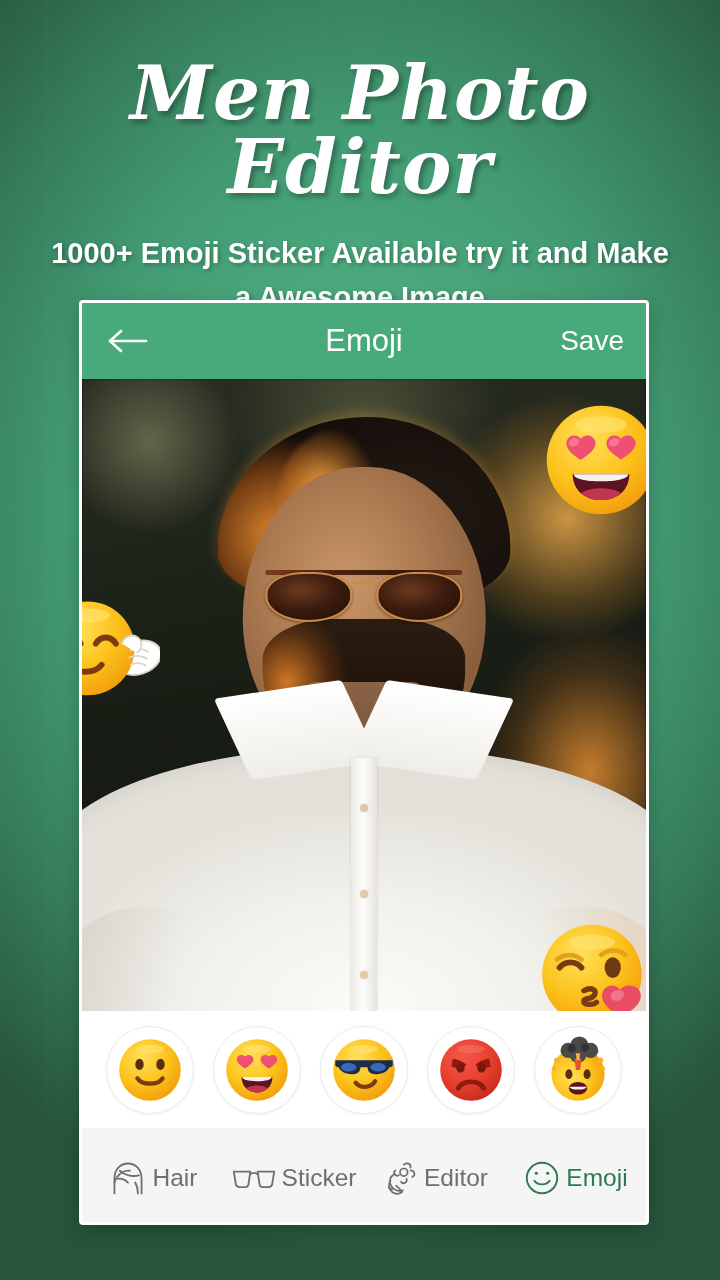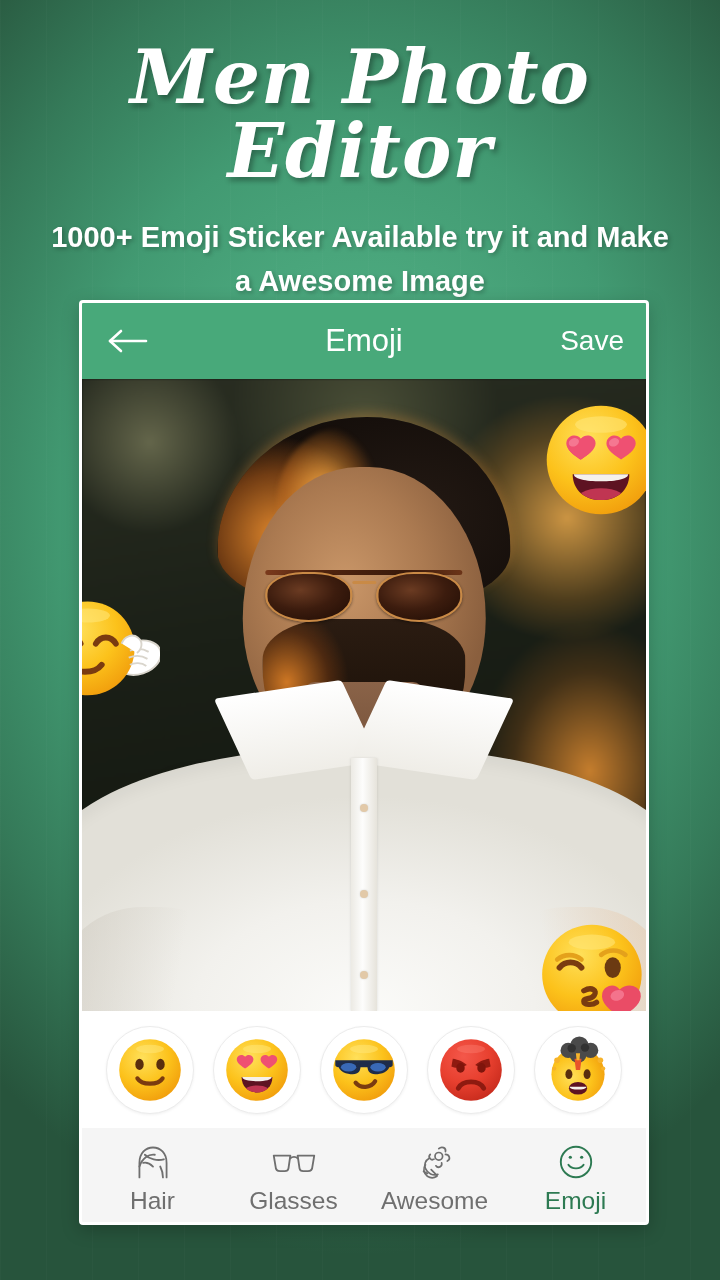--- a/index.html
+++ b/index.html
@@ -31,21 +31,21 @@
       rgba(255,255,255,0.018) 1px,
       rgba(0,0,0,0) 1px,
       rgba(0,0,0,0) 46px);
     pointer-events:none;
   }
 
   
   .promo { position: absolute; top: 0; left: 0; right: 0; text-align: center; }
 
   .promo-title {
-    margin-top: 40px;
+    margin-top: 56px;
     font-family: "DejaVu Serif", serif;
     font-style: italic;
     font-weight: bold;
     font-size: 74px;
     line-height: 1.0;
     letter-spacing: 1px;
     color: #ffffff;
     text-shadow: 3px 4px 5px rgba(0,0,0,0.30);
   }
 
@@ -277,21 +277,21 @@
 
   
   .bottomnav {
     height: 100px;
     background: #f5f5f5;
     display: flex;
     align-items: center;
   }
   .nav-item {
     flex: 1;
-    display: flex; flex-direction: column;
+    display: flex; flex-direction: row;
     align-items: center; justify-content: center;
     gap: 5px;
     cursor: pointer;
     color: #6f6f6f;
     text-align: right;
   }
   .nav-item.active { color: #2d7a52; }
   .nav-label { font-size: 24.5px; }
   .nav-icon { height: 40px; display:flex; align-items:center; }
 </style>
@@ -576,35 +576,35 @@
 
 
     <div class="nav-item">
       <span class="nav-icon">
         <svg width="46" height="30" viewBox="0 0 50 32" fill="none" stroke="#6f6f6f" stroke-width="2" stroke-linecap="round" stroke-linejoin="round">
           <path d="M3 9h18l-2 14c-0.3 2-2 3-4 3H10c-3 0-5-2-5-5z"></path>
           <path d="M47 9H29l2 14c0.3 2 2 3 4 3h5c3 0 5-2 5-5z"></path>
           <path d="M21 12c2-2 6-2 8 0"></path>
         </svg>
       </span>
-      <span class="nav-label">Glasses</span>
+      <span class="nav-label">Sticker</span>
     </div>
 
     <div class="nav-item">
       <span class="nav-icon">
         <svg width="38" height="38" viewBox="0 0 40 40" fill="none" stroke="#6f6f6f" stroke-width="1.8" stroke-linecap="round" stroke-linejoin="round">
           <circle cx="24" cy="14" r="4"></circle>
           <path d="M24 6c3-3 8-1 7 3M31 12c4 0 6 5 2 7M27 21c1 4-4 6-6 3M19 17c-3 2-7-2-4-5"></path>
           <path d="M14 16c-4 2-6 7-4 11 2 5 8 8 13 6"></path>
           <path d="M10 23c-3 4-2 9 2 12 3 2 7 2 10 0"></path>
           <path d="M16 28l6 6"></path>
           <path d="M8 30l4 2"></path>
         </svg>
       </span>
-      <span class="nav-label">Awesome</span>
+      <span class="nav-label">Editor</span>
     </div>
 
     <div class="nav-item active">
       <span class="nav-icon">
         <svg width="38" height="38" viewBox="0 0 40 40" fill="none" stroke="#2d7a52" stroke-width="2" stroke-linecap="round">
           <circle cx="20" cy="20" r="16"></circle>
           <circle cx="14" cy="15" r="1.7" fill="#2d7a52" stroke="none"></circle>
           <circle cx="26" cy="15" r="1.7" fill="#2d7a52" stroke="none"></circle>
           <path d="M12 23c3 5 13 5 16 0"></path>
         </svg>

